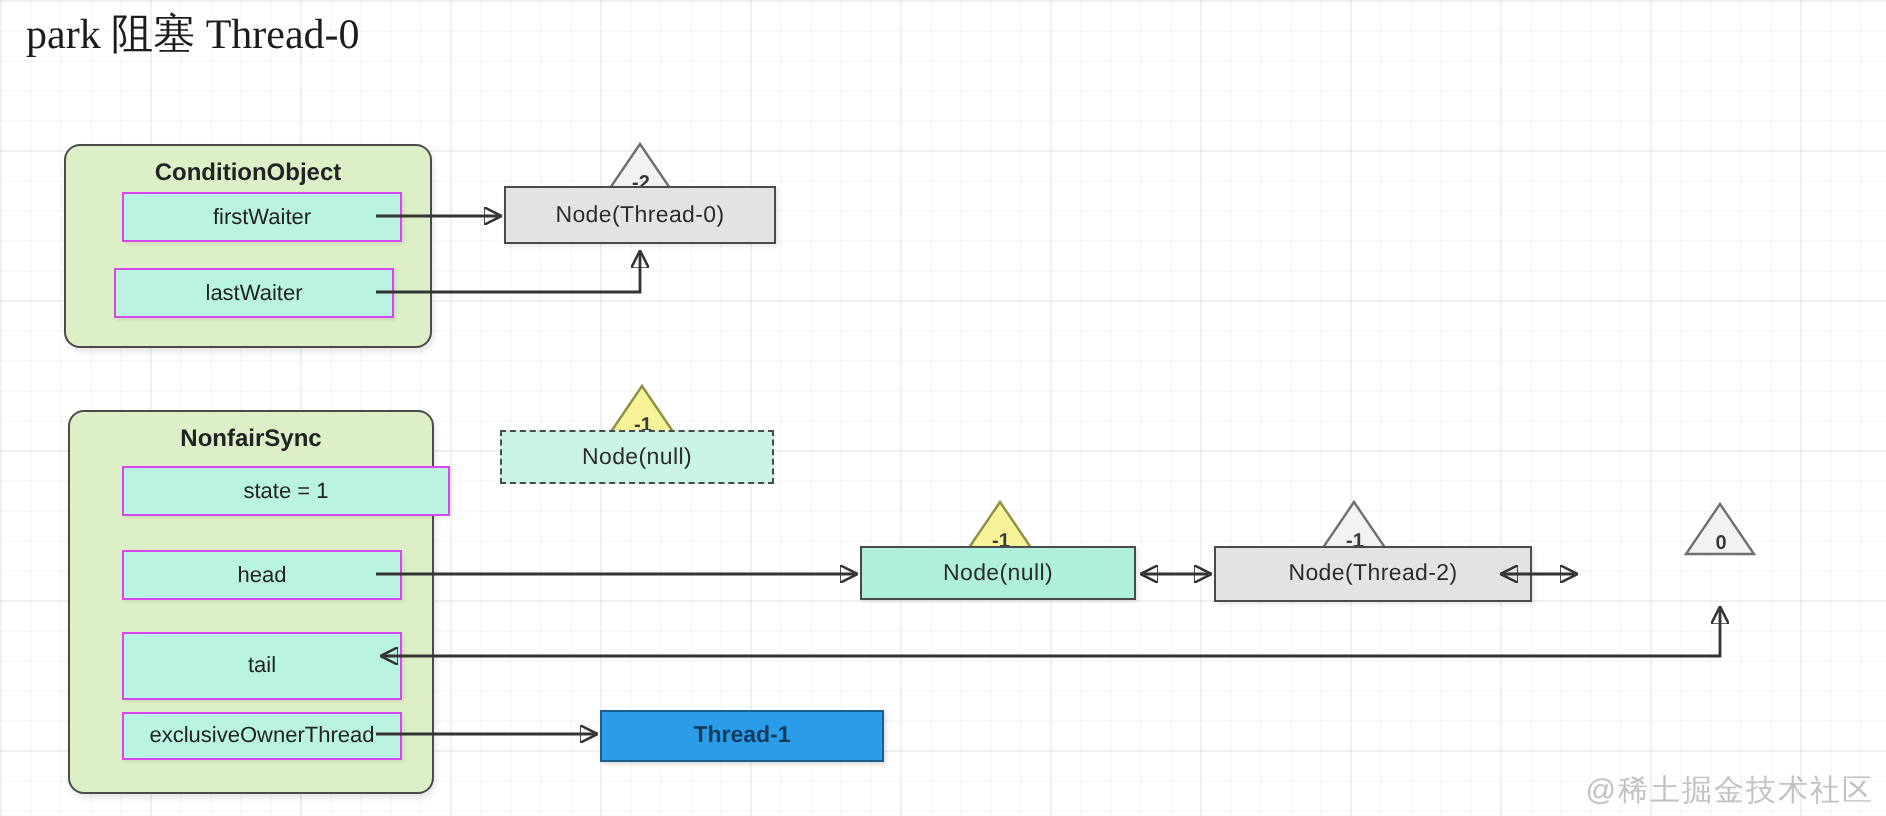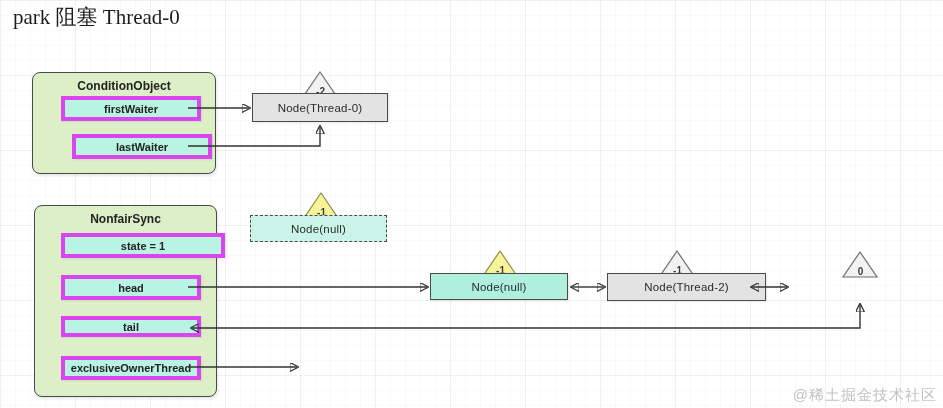--- a/index.html
+++ b/index.html
@@ -23,22 +23,22 @@
     border:1.5px solid #4a4a4a; border-radius:8px; z-index:2;
     box-shadow:1px 2px 3px rgba(0,0,0,.10);
     margin-left:12px;
   }
   .container-title {
     position:absolute; top:6px; left:0; right:0; text-align:center;
     font-size:12px; font-weight:bold; color:#222;
   }
   .field {
     position:absolute; background:var(--field-fill,#b9f3e2);
-    border:4px solid #d946ef; display:flex; align-items:center; justify-content:center;
-    font-size:11px; font-weight:bold; color:#222;
+    border:1px solid #d946ef; display:flex; align-items:center; justify-content:center;
+    font-size:11px; font-weight:normal; color:#222;
     box-shadow:1px 1px 2px rgba(0,0,0,.08);
   }
   .node {
     position:absolute; display:flex; align-items:center; justify-content:center;
     font-size:11.5px; font-weight:normal; color:#2b2b2b; z-index:2;
     border:1px solid #4a4a4a; letter-spacing:.2px;
     box-shadow:1px 1px 2px rgba(0,0,0,.10);
   }
   .node-gray  { background:var(--node-gray-fill,#e3e3e3); }
   .node-mint  { background:var(--node-mint-fill,#aef0dc); }
@@ -65,28 +65,28 @@
 </head>
 <body>
 
 <div class="canvas">
 
   <div class="page-title">park 阻塞 Thread-0</div>
 
   <div class="container" style="left:20px;top:72px;width:184px;height:102px;">
     <div class="container-title">ConditionObject</div>
     <div class="field" style="left:28px;top:23px;width:140px;height:25px;">firstWaiter</div>
-    <div class="field" style="left:39px;top:61px;width:140px;height:25px;">lastWaiter</div>
+    <div class="field" style="left:24px;top:61px;width:140px;height:25px;">lastWaiter</div>
   </div>
 
   <div class="container" style="left:22px;top:205px;width:183px;height:192px;padding-left:28px;">
     <div class="container-title">NonfairSync</div>
     <div class="field" style="left:26px;top:27px;width:164px;height:25px;">state = 1</div>
     <div class="field" style="left:26px;top:69px;width:140px;height:25px;">head</div>
-    <div class="field" style="left:26px;top:110px;width:140px;height:21px;">tail</div>
+    <div class="field" style="left:26px;top:110px;width:140px;height:34px;">tail</div>
     <div class="field" style="left:26px;top:150px;width:140px;height:24px;">exclusiveOwnerThread</div>
   </div>
 
   <svg class="tri tri-gray" style="left:301px;top:70px;" width="38" height="29">
     <polygon points="19,2 36,27 2,27"></polygon>
     <text x="19.5" y="24.5" text-anchor="middle">-2</text>
   </svg>
   <svg class="tri tri-yellow" style="left:302px;top:191px;" width="38" height="29">
     <polygon points="19,2 36,27 2,27"></polygon>
     <text x="19.5" y="24.5" text-anchor="middle">-1</text>
@@ -102,20 +102,21 @@
   <svg class="tri tri-gray" style="left:841px;top:250px;" width="38" height="29">
     <polygon points="19,2 36,27 2,27"></polygon>
     <text x="19.5" y="24.5" text-anchor="middle">0</text>
   </svg>
 
   <div class="node node-gray" style="left:252px;top:93px;width:136px;height:29px;">Node(Thread-0)</div>
   <div class="node node-mint-dashed" style="left:250px;top:215px;width:137px;height:27px;">Node(null)</div>
   <div class="node node-mint" style="left:430px;top:273px;width:138px;height:27px;">Node(null)</div>
   <div class="node node-gray" style="left:607px;top:273px;width:159px;height:28px;">Node(Thread-2)</div>
 
+  <div class="thread-box" style="left:300px;top:355px;width:142px;height:26px;">Thread-1</div>
 
   <svg class="edges" width="943" height="408">
     <defs>
       <marker id="arrow" viewBox="0 0 10 10" refX="8" refY="5" markerWidth="9" markerHeight="9" markerUnits="userSpaceOnUse" orient="auto-start-reverse">
         <path class="arrowhead" d="M0,0 L10,5 L0,10 z" stroke="none"></path>
       </marker>
     </defs>
     <path d="M188 108 L249 108" marker-end="url(#arrow)"></path>
     <path d="M188 146 L320 146 L320 127" marker-end="url(#arrow)"></path>
     <path d="M188 287 L427 287" marker-end="url(#arrow)"></path>

